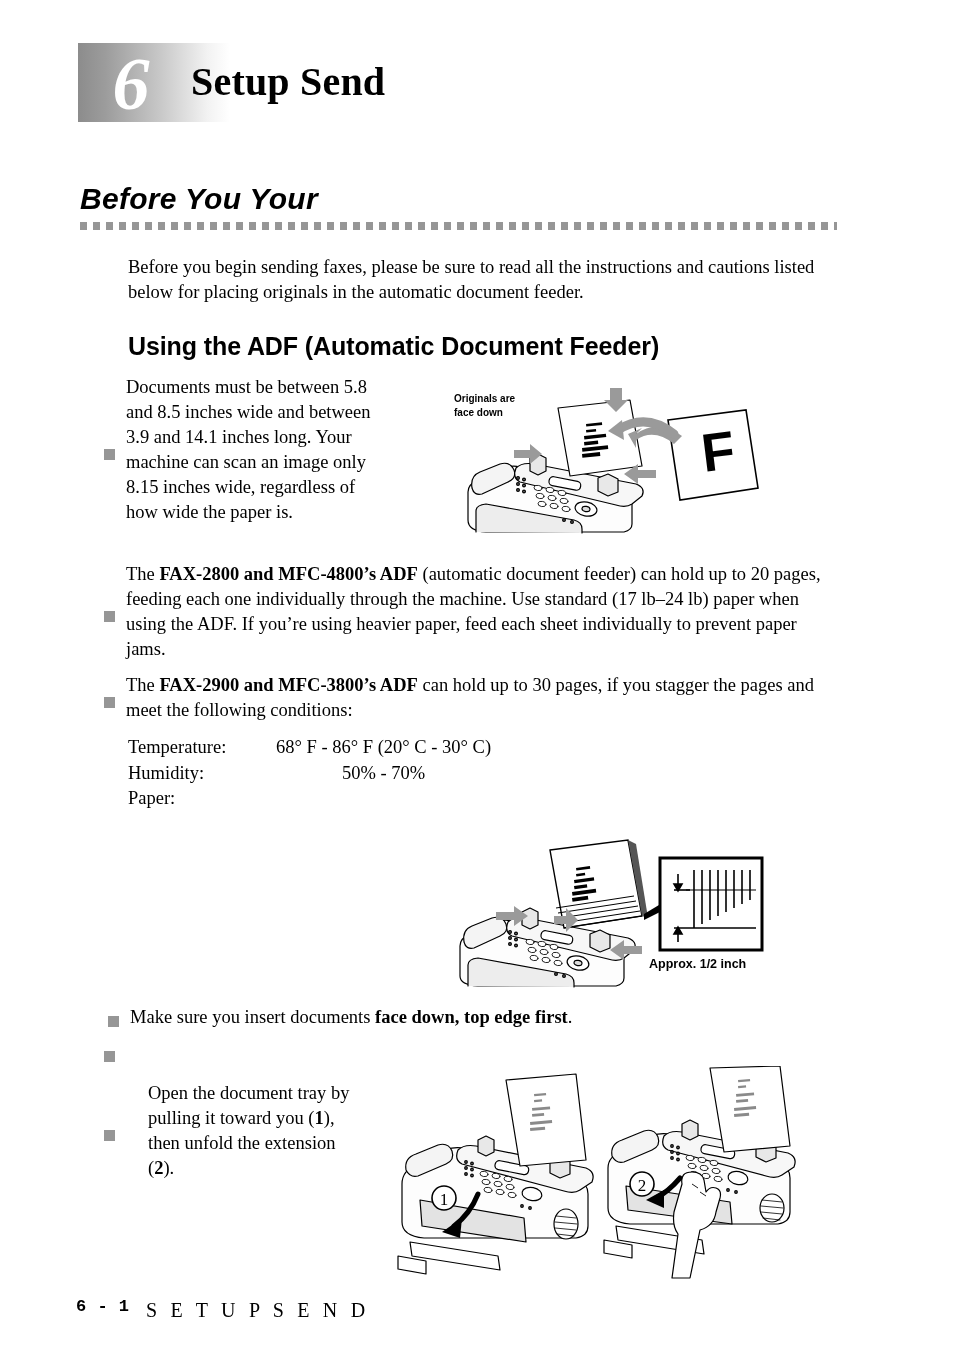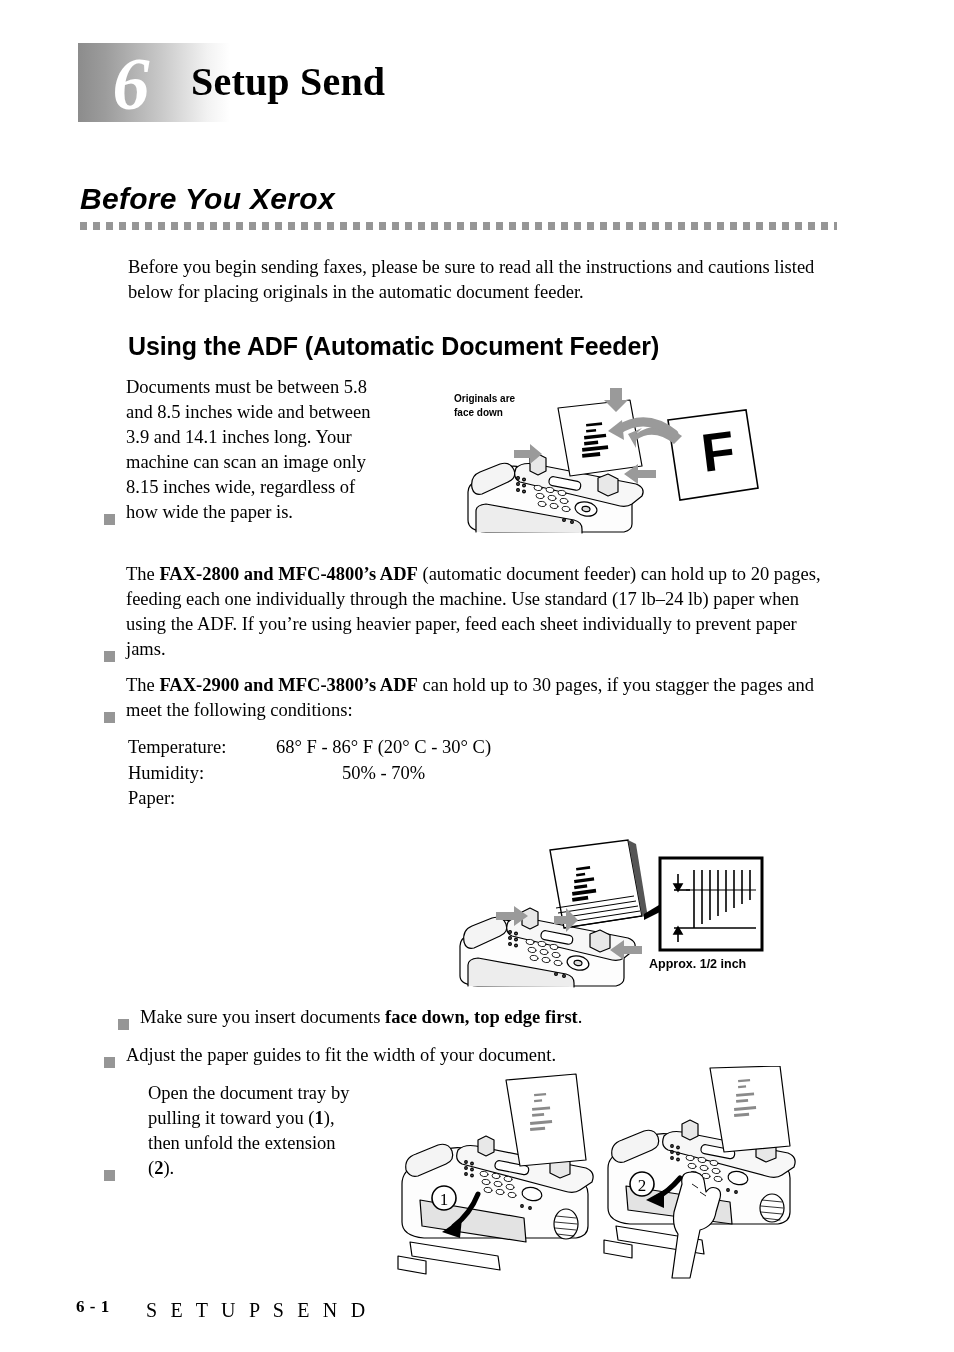--- a/index.html
+++ b/index.html
@@ -99,21 +99,21 @@
     font-family: "Liberation Sans", "DejaVu Sans", sans-serif;
     font-weight: bold;
     font-size: 25px;
     line-height: 26px;
     letter-spacing: -0.1px;
   }
 
   .bullet-row {
     position: absolute;
     display: flex;
-    align-items: flex-end;
+    align-items: center;
   }
   .bullet-mark {
     flex: 0 0 auto;
     width: 11px;
     height: 11px;
     background: #969696;
     margin-top: 8px;
     margin-right: 11px;
   }
   .bullet-text {
@@ -122,42 +122,42 @@
   }
   .bullet-text b {
     font-weight: bold;
   }
 
   
   #b-documents  { left: 104px; top: 375px; width: 275px; }
   #b-fax2800    { left: 104px; top: 562px; width: 730px; }
   #b-fax2900    { left: 104px; top: 673px; width: 730px; }
   #b-fan        { left: 104px; top: 821px; width: 280px; }
-  #b-facedown   { left: 104px; top: 1005px; width: 620px; padding-left: 14px; }
+  #b-facedown   { left: 94px; top: 1005px; width: 620px; padding-left: 14px; }
   #b-guides     { left: 104px; top: 1043px; width: 620px; }
   #b-tray       { left: 104px; top: 1081px; width: 260px; gap: 22px; }
 
   
   .conditions {
     position: absolute;
     left: 128px;
     top: 735px;
     font-size: 18.5px;
     line-height: 25.5px;
   }
   .conditions .crow { display: flex; }
   .conditions .clabel { width: 148px; flex: 0 0 auto; }
   .conditions .cvalue { flex: 1 1 auto; text-align: center; }
 
   
   .footer-page {
     position: absolute;
     left: 76px;
     top: 1297px;
-    font-family: Liberation Serif, serif;
+    font-family: Liberation Mono, monospace;
     font-weight: bold;
     font-size: 17px;
     letter-spacing: 0.5px;
   }
   .footer-title {
     position: absolute;
     left: 146px;
     top: 1299px;
     font-family: "Liberation Serif", "DejaVu Serif", serif;
     font-size: 20px;
@@ -186,21 +186,21 @@
 </style>
 </head>
 <body>
 
 <div class="page">
 
   <div class="chapter-header"></div>
   <div class="chapter-number">6</div>
   <div class="chapter-title">Setup Send</div>
 
-  <div class="section-title">Before You Xerox</div>
+  <div class="section-title">Before You Your</div>
   <div class="dotted-rule"></div>
 
   <div class="intro">Before you begin sending faxes, please be sure to read all the instructions and cautions listed below for placing originals in the automatic document feeder.</div>
 
   <div class="subhead">Using the ADF (Automatic Document Feeder)</div>
 
   <div class="bullet-row" id="b-documents">
     <div class="bullet-mark"></div>
     <div class="bullet-text">Documents must be between 5.8 and 8.5 inches wide and between 3.9 and 14.1 inches long. Your machine can scan an image only 8.15 inches wide, regardless of how wide the paper is.</div>
   </div>
@@ -402,21 +402,20 @@
     </svg>
   </div>
 
   <div class="bullet-row" id="b-facedown">
     <div class="bullet-mark"></div>
     <div class="bullet-text"><span>Make sure you insert documents </span><b>face down, top edge first</b><span>.</span></div>
   </div>
 
   <div class="bullet-row" id="b-guides">
     <div class="bullet-mark"></div>
-    <div class="bullet-text">Adjust the paper guides to fit the width of your document.</div>
   </div>
 
   <div class="bullet-row" id="b-tray">
     <div class="bullet-mark"></div>
     <div class="bullet-text"><span>Open the document tray by pulling it toward you (</span><b>1</b><span>), then unfold the extension (</span><b>2</b><span>).</span></div>
   </div>
 
   <div class="figure" id="fig-tray">
     <svg width="420" height="215" viewBox="0 0 420 215">
 

